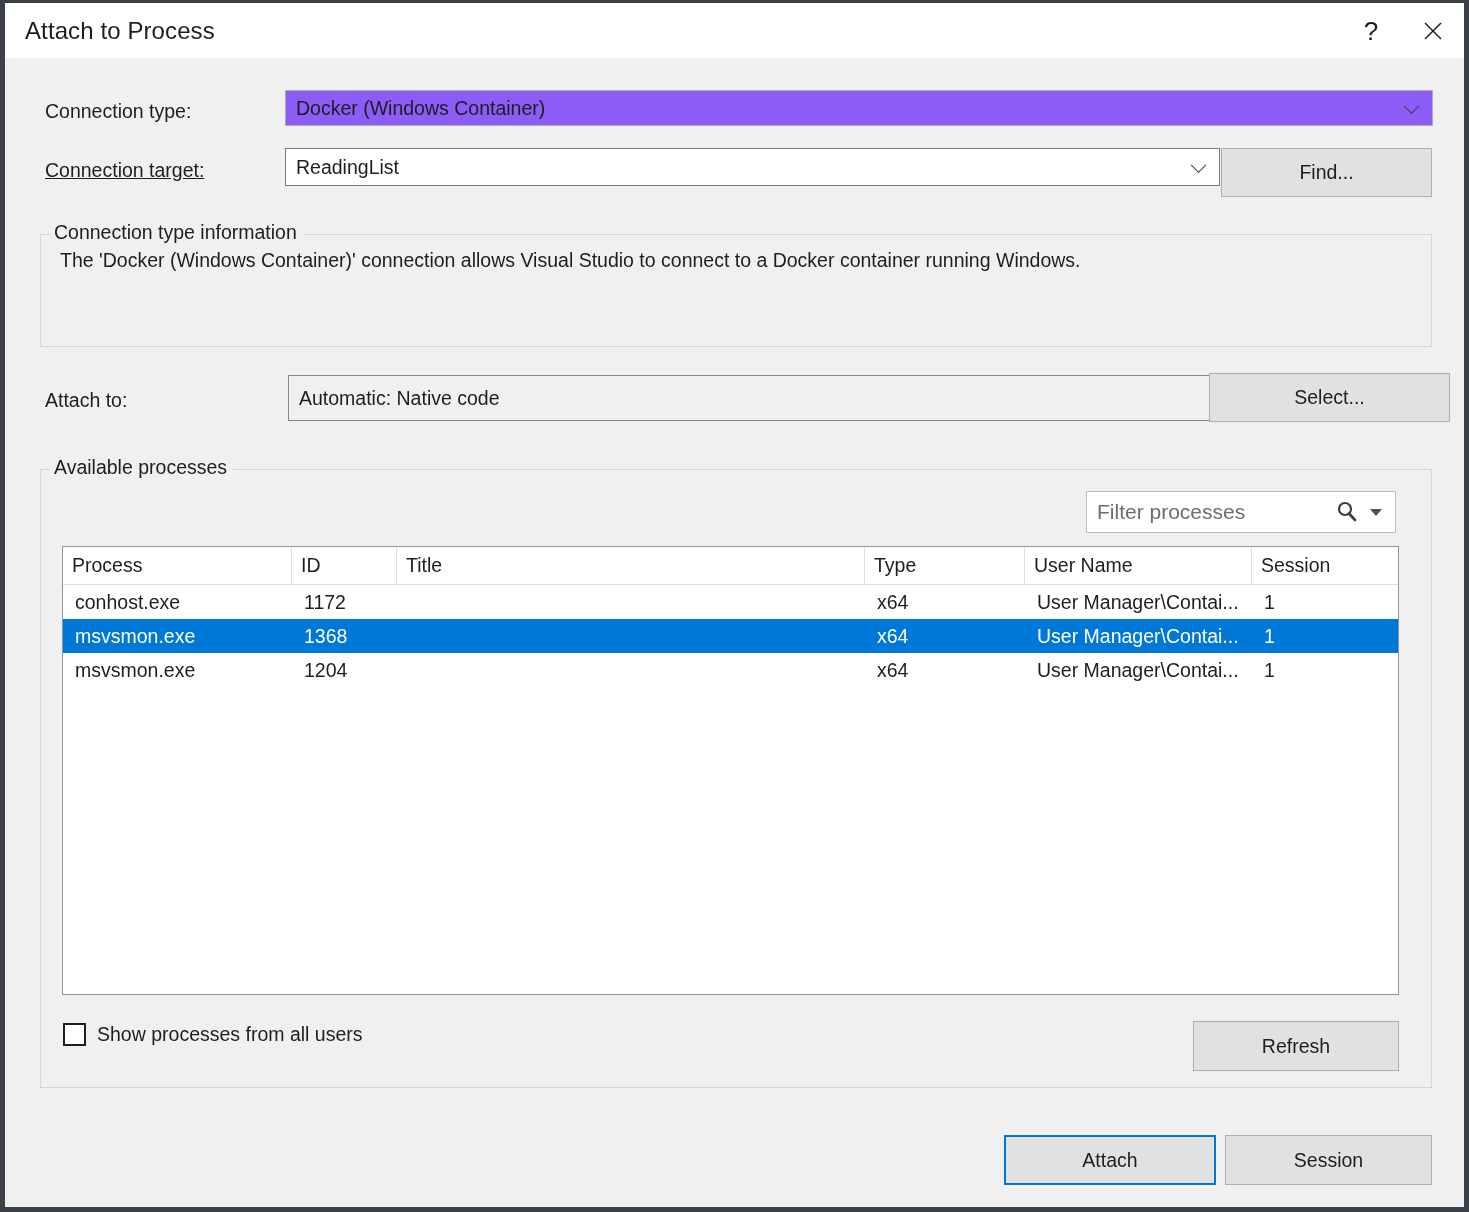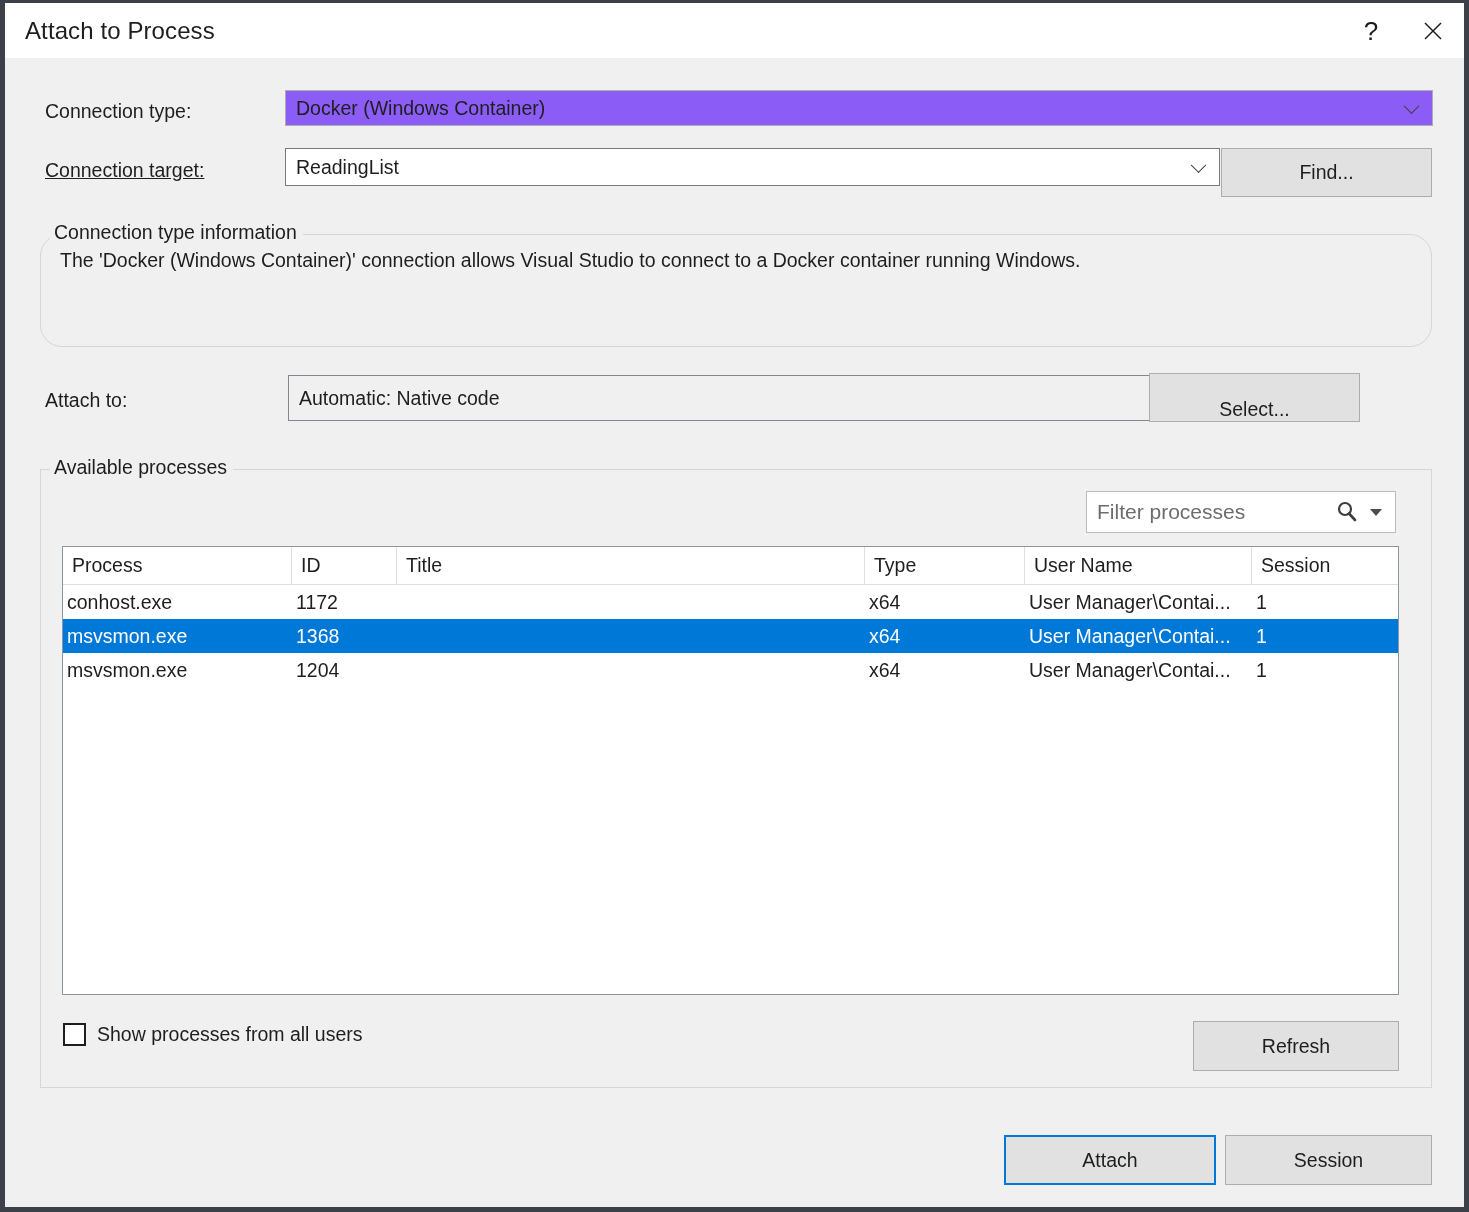--- a/index.html
+++ b/index.html
@@ -206,21 +206,21 @@
     display: flex;
     height: 34px;
     cursor: default;
   }
   .lv-row .cell {
     box-sizing: border-box;
     font-size: 19.5px;
     color: #1e1e1e;
     display: flex;
     align-items: center;
-    padding-left: 4px;
+    padding-left: 12px;
     overflow: hidden;
     white-space: nowrap;
   }
   .lv-row.selected { background: #0078d7; }
   .lv-row.selected .cell { color: #ffffff; }
 
   
   .checkrow {
     position: absolute;
     display: flex;
@@ -271,30 +271,30 @@
 
     <div class="form-label" style="position:absolute; left:40px; top:101px;text-decoration:underline;">Connection target:</div>
     <div class="combo white" style="position:absolute; left:280px; top:90px; width:935px; height:38px;">
       <span class="ctext">ReadingList</span>
       <span class="chev"></span>
     </div>
     <div class="btn" style="position:absolute; left:1216px; top:90px; width:211px; height:49px;">
       <span>Find...</span>
     </div>
 
-    <div class="groupbox" style="left:35px; top:176px; width:1392px; height:113px;border-radius:22px;">
+    <div class="groupbox" style="left:35px; top:176px; width:1392px; height:113px;">
       <span class="gb-label">Connection type information</span>
       <div style="position:absolute; left:19px; top:14px; font-size:19.5px; color:#1e1e1e; white-space:nowrap;">The 'Docker (Windows Container)' connection allows Visual Studio to connect to a Docker container running Windows.</div>
     </div>
 
     <div class="form-label" style="position:absolute; left:40px; top:331px;">Attach to:</div>
     <div class="readonly-box" style="position:absolute; left:283px; top:317px; width:932px; height:46px;">
       <span>Automatic: Native code</span>
     </div>
-    <div class="btn" style="position:absolute; left:1144px; top:315px; width:211px; height:49px;align-items:flex-end;">
+    <div class="btn" style="position:absolute; left:1204px; top:315px; width:241px; height:49px;">
       <span>Select...</span>
     </div>
 
     <div class="groupbox" style="left:35px; top:411px; width:1392px; height:619px;">
       <span class="gb-label">Available processes</span>
     </div>
 
     <div class="searchbox" style="position:absolute; left:1081px; top:433px; width:310px; height:42px;">
       <span class="ph">Filter processes</span>
       <span class="search-icon">

